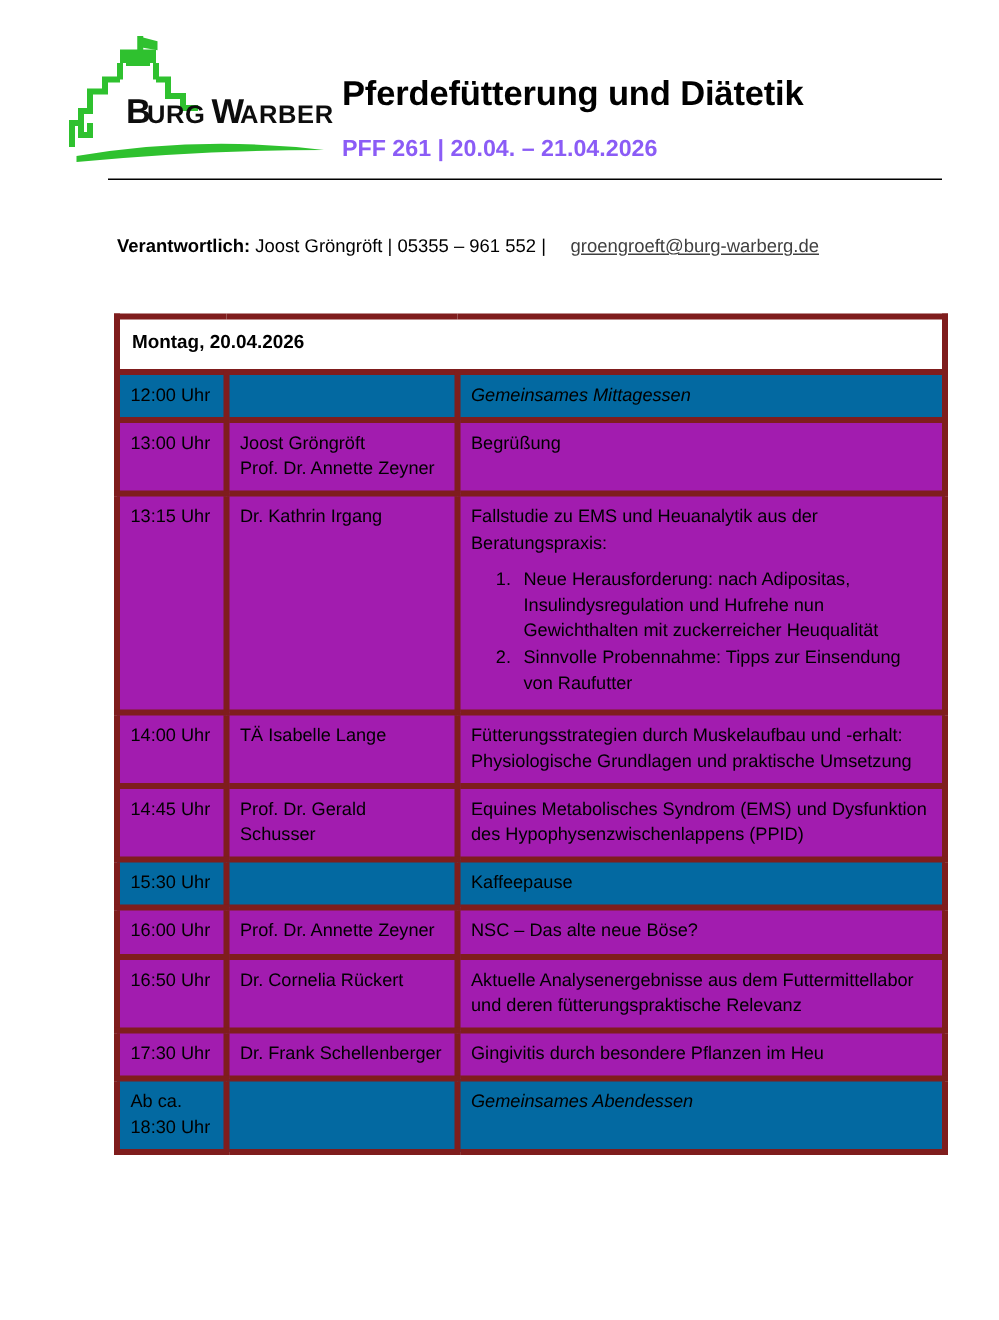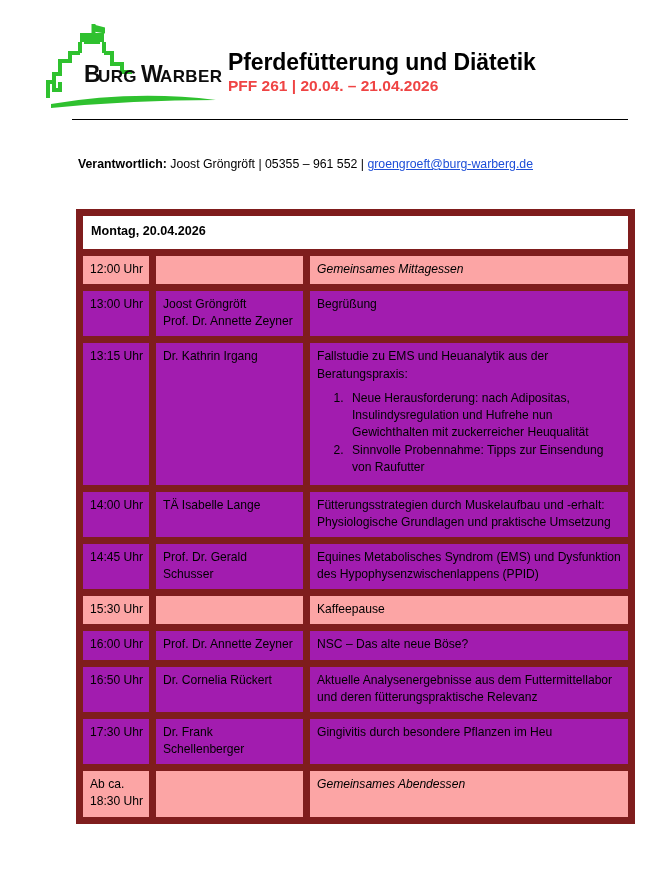--- a/index.html
+++ b/index.html
@@ -23,59 +23,59 @@
   .logo-svg{display:block;width:176px;height:96px;}
 
   .title-block{
     position:absolute;right:38px;top:50px;width:400px;
   }
   .doc-title{
     font-size:23px;font-weight:bold;letter-spacing:-0.1px;
     line-height:1.12;color:#000;margin:0;white-space:nowrap;
   }
   .doc-subtitle{
-    font-size:15.5px;font-weight:bold;color:#ef4444;
-    margin-top:1px;white-space:nowrap;
+    font-size:15.5px;font-weight:bold;color:#8b5cf6;
+    margin-top:15px;white-space:nowrap;
   }
   .hrule{
     position:absolute;left:72px;top:119px;width:556px;height:0;
     border-top:1.6px solid #000000;
   }
 
   
   .resp-line{
     position:absolute;left:78px;top:157px;
     font-size:12.3px;line-height:1.3;color:#000;white-space:nowrap;
   }
   .resp-line .lbl{font-weight:bold;}
   .maillink{
-    color:#1d4ed8;text-decoration:underline;
+    color:#404040;text-decoration:underline;margin-left:13px;
   }
 
   
   .sched{
     position:absolute;left:76px;top:209px;width:552px;
     border-collapse:collapse;
     table-layout:fixed;
     border:1.6px solid #a3b4c9;
     background:#fff;
   }
   .sched col.c1{width:73px;}
   .sched col.c2{width:154px;}
   .sched col.c3{width:325px;}
 
   .sched td{
-    border:7px solid #7f1d1d;
+    border:4px solid #7f1d1d;
     vertical-align:top;
     font-size:12.1px;
     line-height:1.42;
     padding:5px 7px 6px 7px;
     color:#000;
   }
-  .sched tr.shade td{background:#fca5a5;}
+  .sched tr.shade td{background:#0369a1;}
   .sched tr.plain td{background:#a21caf;}
 
   td.dayhead{
     font-weight:bold;font-size:12.6px;
     padding:7px 7px 8px 8px;
     background:#ffffff;
   }
   .ital{font-style:italic;}
 
   td.timecell{white-space:nowrap;}

